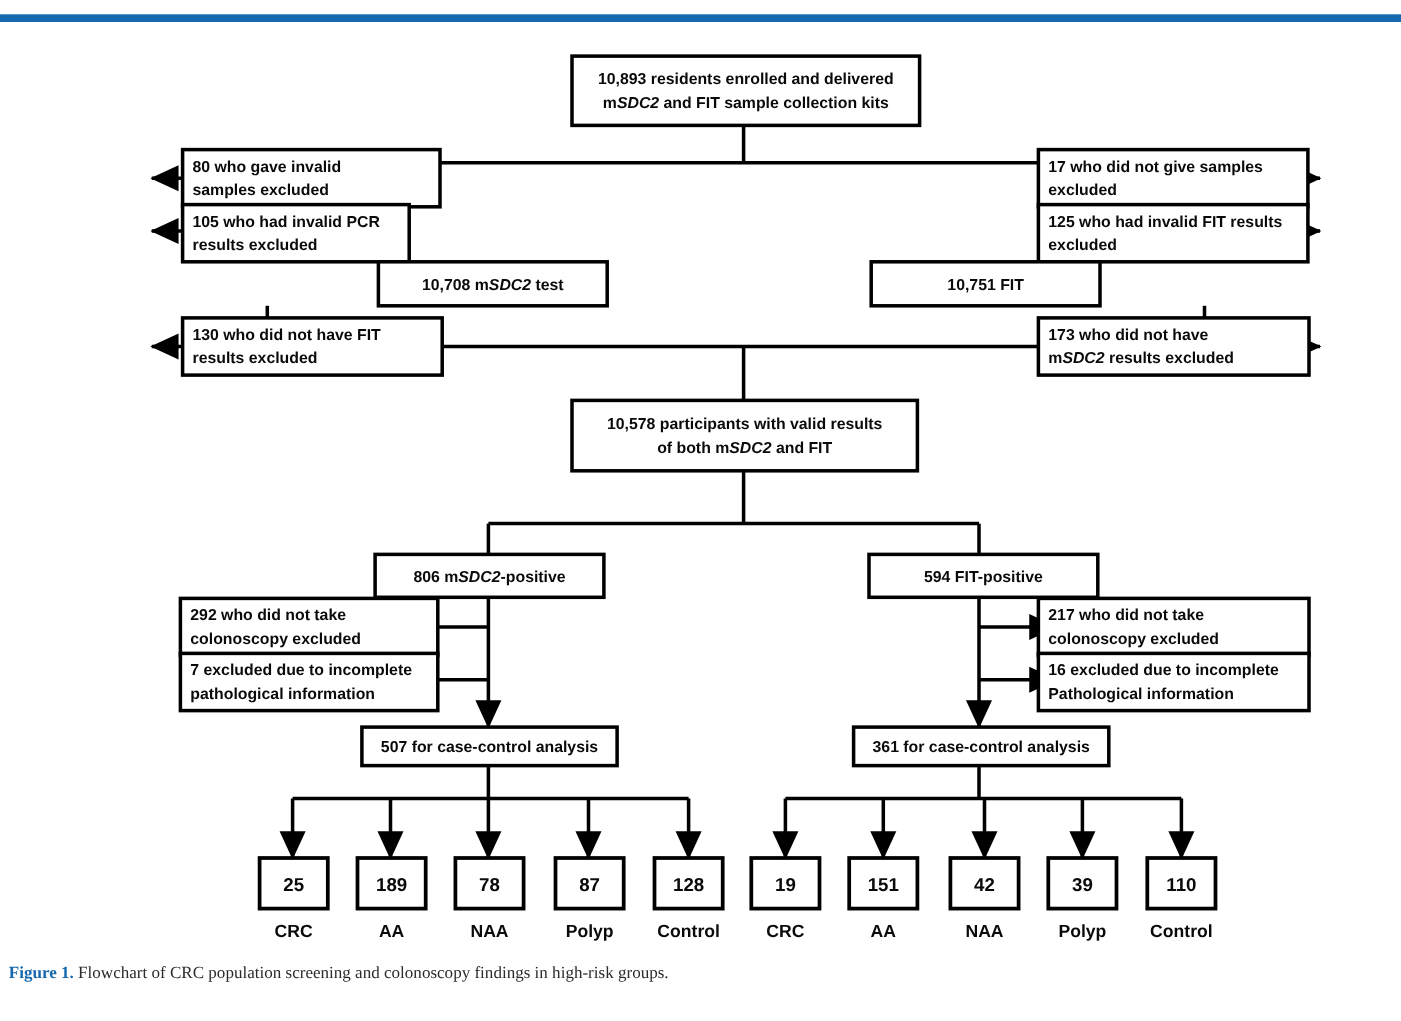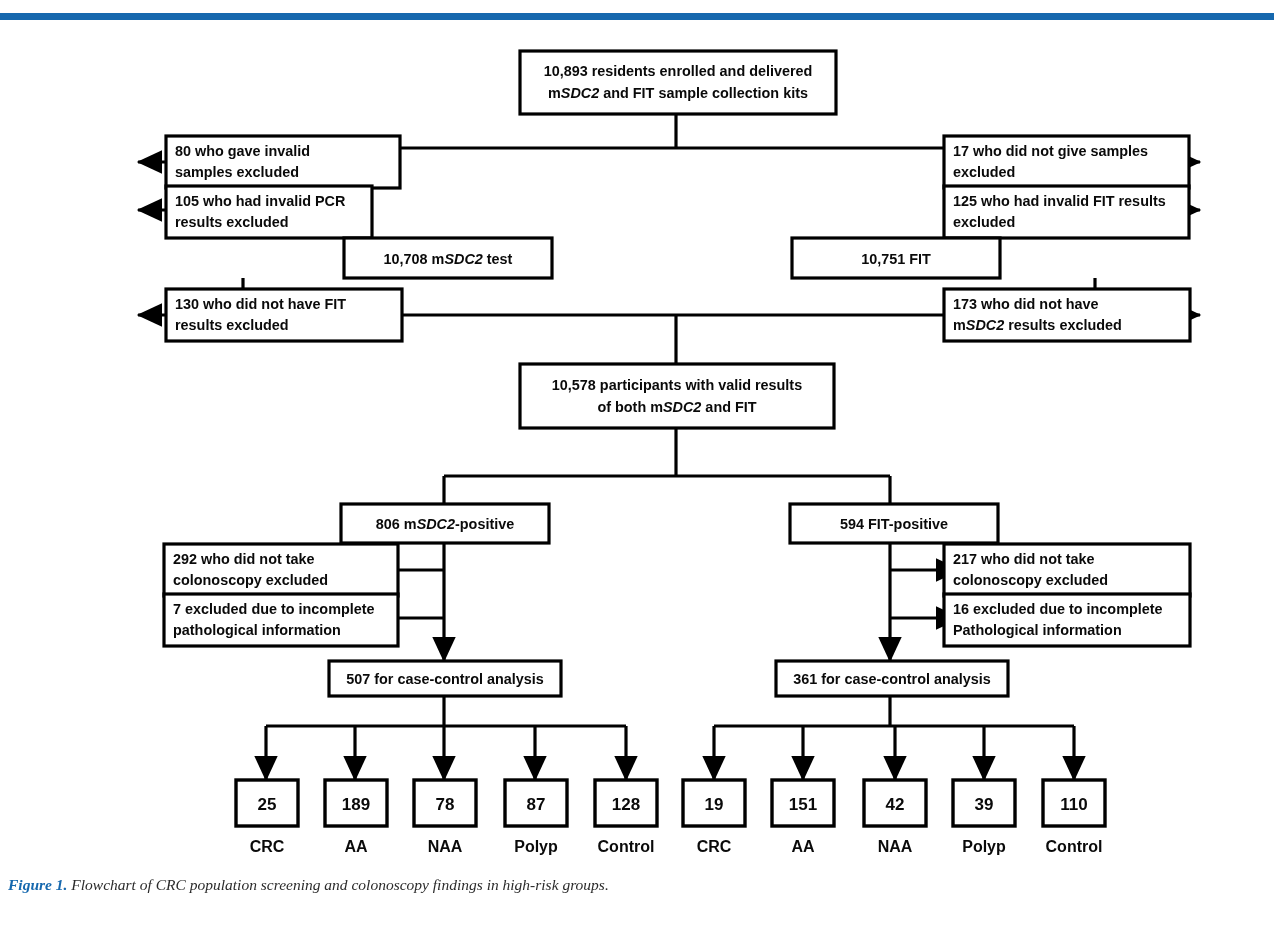--- a/index.html
+++ b/index.html
@@ -75,21 +75,20 @@
   .ital { font-style: italic; }
   #caption {
     position: absolute;
     left: 8px;
     top: 874px;
     width: 1200px;
     font-family: "Liberation Serif", serif;
     font-size: 15.5px;
     color: #2b2b2b;
     line-height: 1.4;
-    font-style: italic;
   }
   #caption .figlab {
     color: #1668ae;
     font-weight: bold;
   }
 </style>
 </head>
 <body>
 
 <div id="top-rule"></div>

